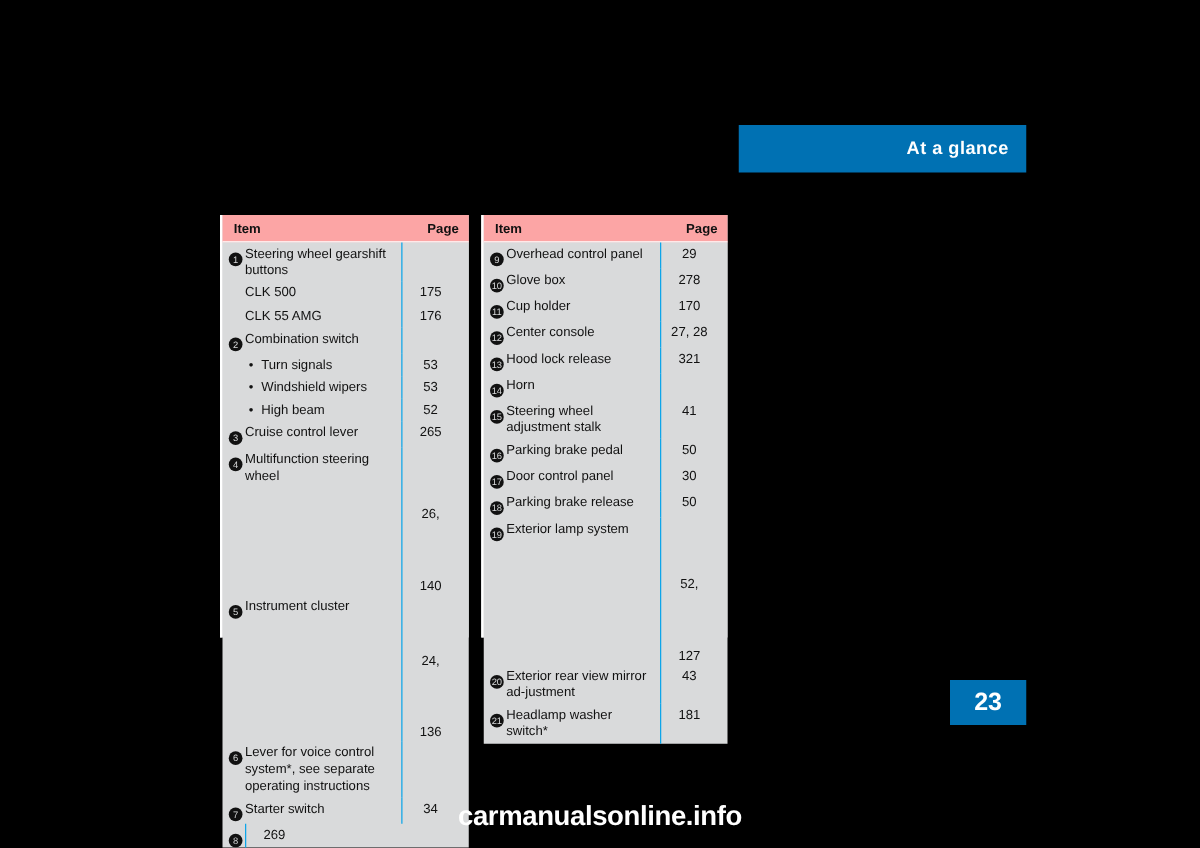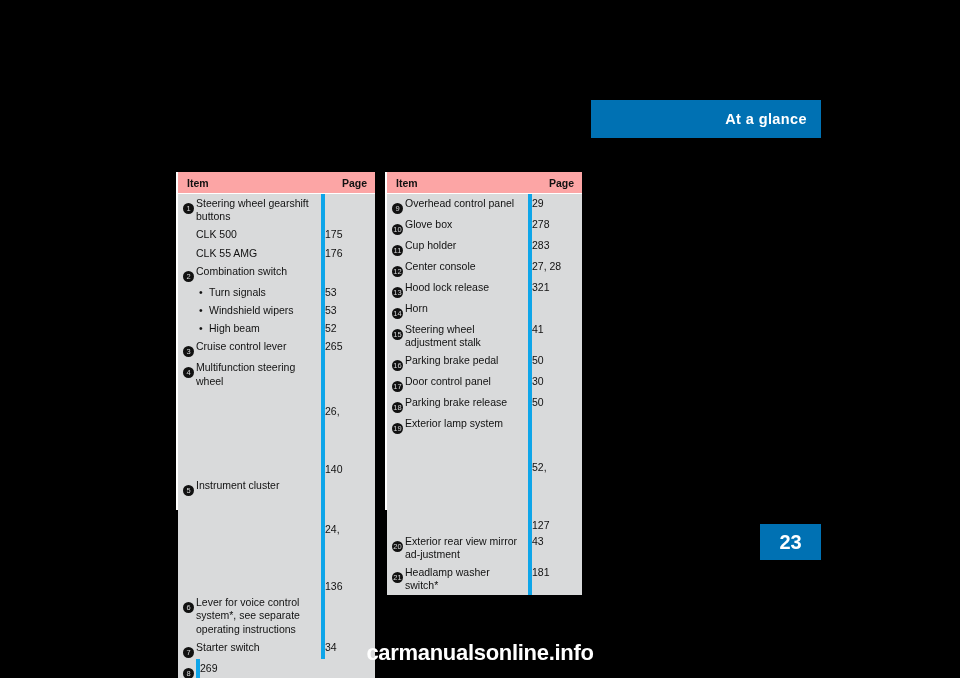--- a/index.html
+++ b/index.html
@@ -33,21 +33,21 @@
     color: #ffffff;
     font-size: 14.5px;
     font-weight: bold;
     letter-spacing: 0.4px;
   }
 
   
   #page-tab {
     position: absolute;
     left: 760px;
-    top: 524px;
+    top: 544px;
     width: 61px;
     height: 36px;
     background: #0071b3;
     display: flex;
     align-items: center;
     justify-content: center;
   }
   #page-tab .num {
     color: #ffffff;
     font-size: 20px;
@@ -124,25 +124,25 @@
     padding-bottom: 2px;
     padding-right: 4px;
     box-sizing: border-box;
   }
   .row .page-cell {
     width: 54px;
     flex: none;
     font-size: 10.5px;
     color: #111;
     line-height: 13.2px;
-    text-align: left;
+    text-align: center;
     padding-top: 3px;
     padding-right: 8px;
     box-sizing: border-box;
-    border-left: 4px solid #0ea5e9;
+    border-left: 1px solid #0ea5e9;
     align-self: stretch;
   }
   .row.sub .txt-cell {
     padding-left: 13px;
     position: relative;
   }
   .row.sub .txt-cell .bullet {
     position: absolute;
     left: 3px;
     top: 3px;
@@ -279,21 +279,21 @@
         <div class="page-cell">29</div>
       </div>
       <div class="row">
         <div class="num-cell"><span class="circ">10</span></div>
         <div class="txt-cell">Glove box</div>
         <div class="page-cell">278</div>
       </div>
       <div class="row">
         <div class="num-cell"><span class="circ">11</span></div>
         <div class="txt-cell">Cup holder</div>
-        <div class="page-cell">283</div>
+        <div class="page-cell">170</div>
       </div>
       <div class="row">
         <div class="num-cell"><span class="circ">12</span></div>
         <div class="txt-cell">Center console</div>
         <div class="page-cell">27, 28</div>
       </div>
       <div class="row">
         <div class="num-cell"><span class="circ">13</span></div>
         <div class="txt-cell">Hood lock release</div>
         <div class="page-cell">321</div>

